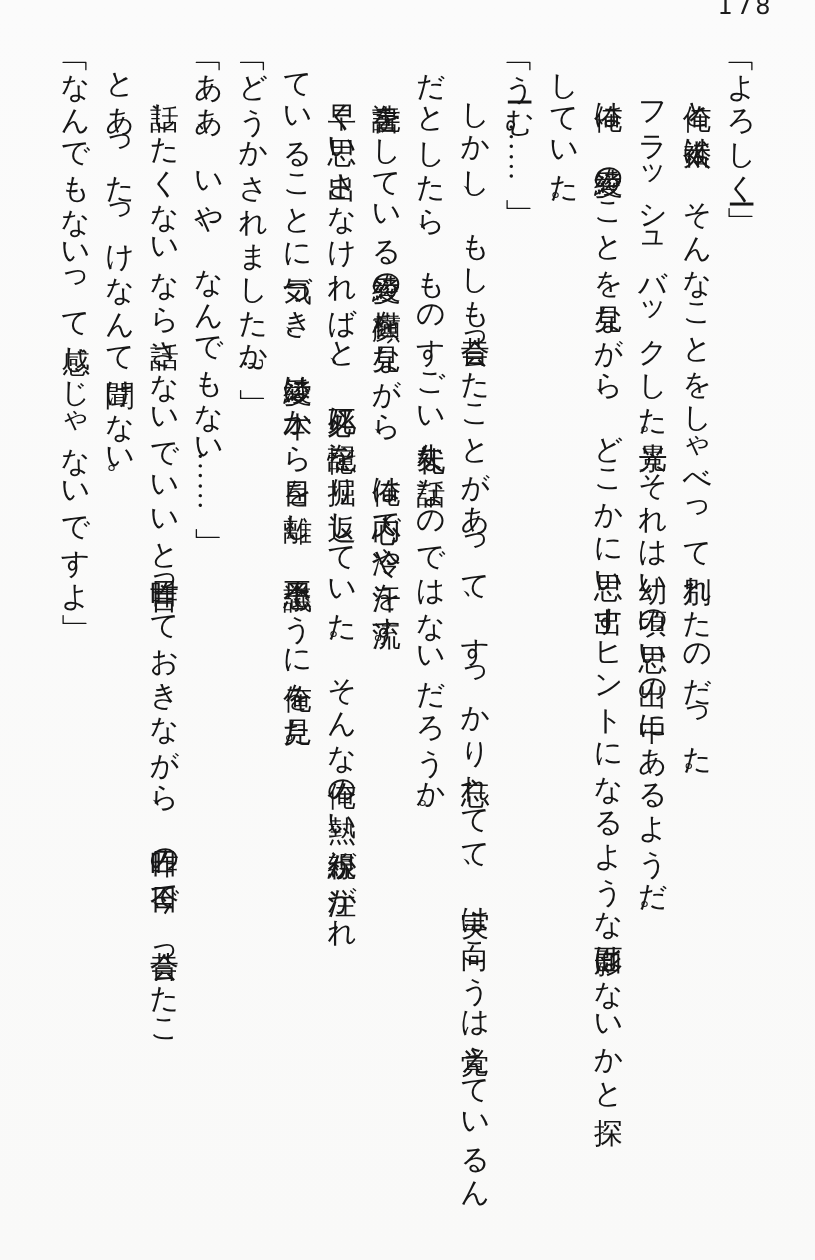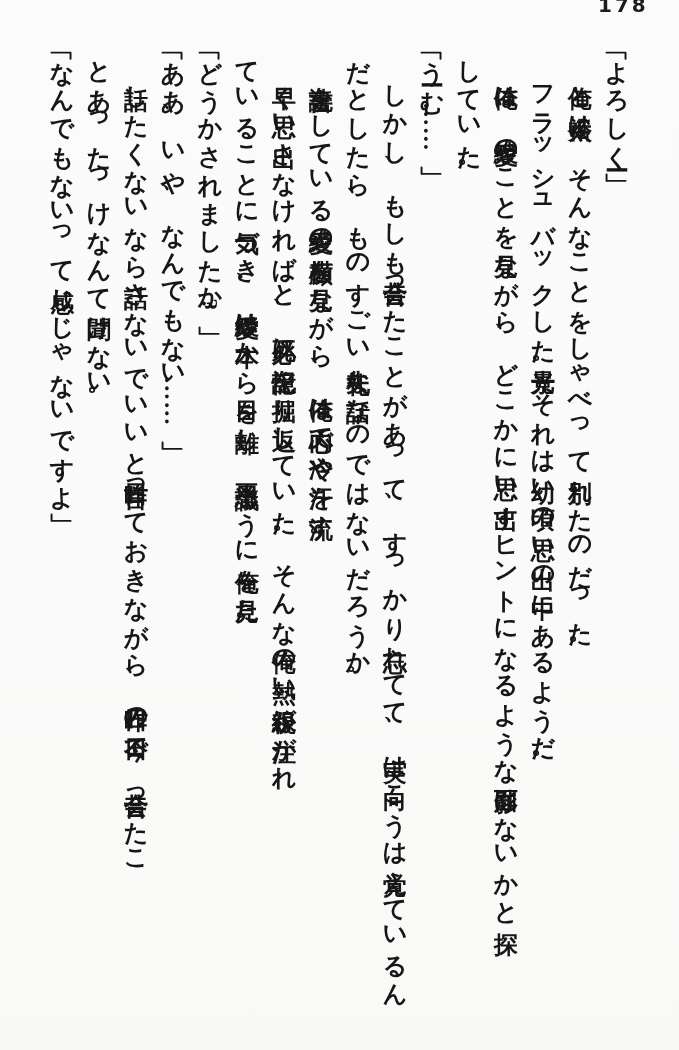--- a/index.html
+++ b/index.html
@@ -11,21 +11,20 @@
     height: 1050px;
     overflow: hidden;
     position: relative;
     background: #fafafa;
     font-family: "Liberation Serif", "DejaVu Serif", serif;
   }
   .page {
     position: absolute;
     inset: 0;
     background: linear-gradient(180deg, #fbfbfb 0%, #f9f9f8 100%);
-    font-weight: bold;
   }
   .page-number {
     position: absolute;
     top: -7px;               
     left: 598px;
     font-family: "DejaVu Sans", "Liberation Sans", sans-serif;
     font-size: 20px;
     letter-spacing: 3px;
     color: #1c1c1c;
   }

